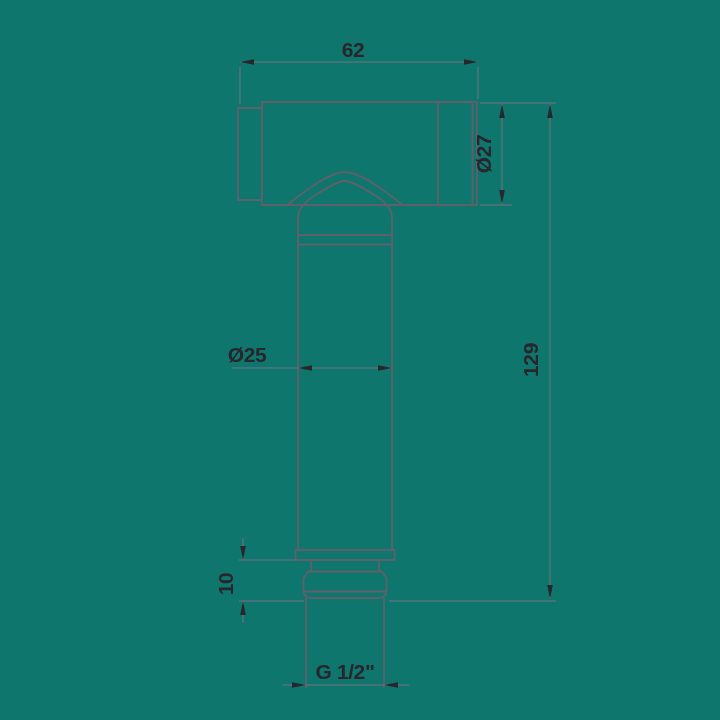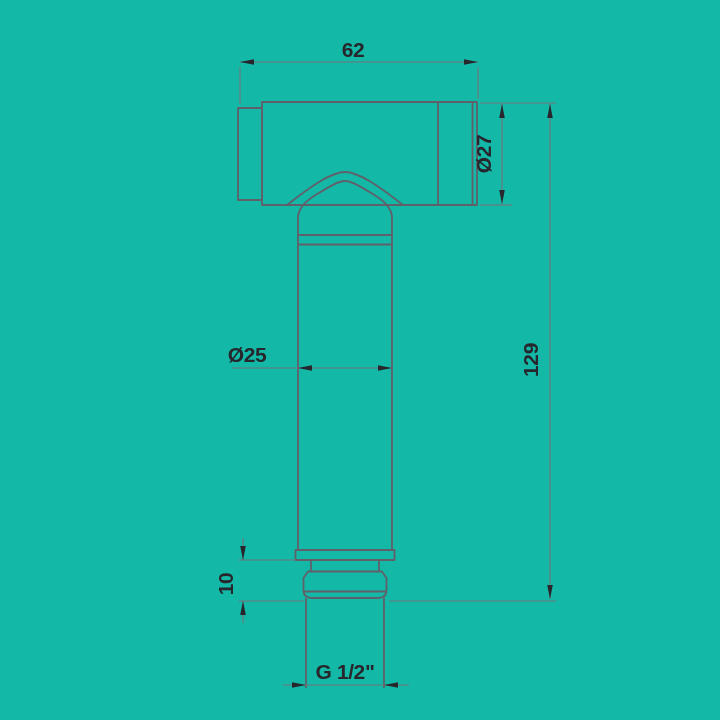--- a/index.html
+++ b/index.html
@@ -8,21 +8,21 @@
     background: #ffffff;
     width: 720px;
     height: 720px;
     overflow: hidden;
     font-family: "Liberation Sans", sans-serif;
   }
   .stage {
     position: relative;
     width: 720px;
     height: 720px;
-    background: #14b8a6;
+    background: #0f766e;
   }
   svg { display: block; }
 
   
   .outline-group {
     fill: none;
     stroke-width: 1.8px;
     stroke-linejoin: round;
     stroke-linecap: butt;
   }

